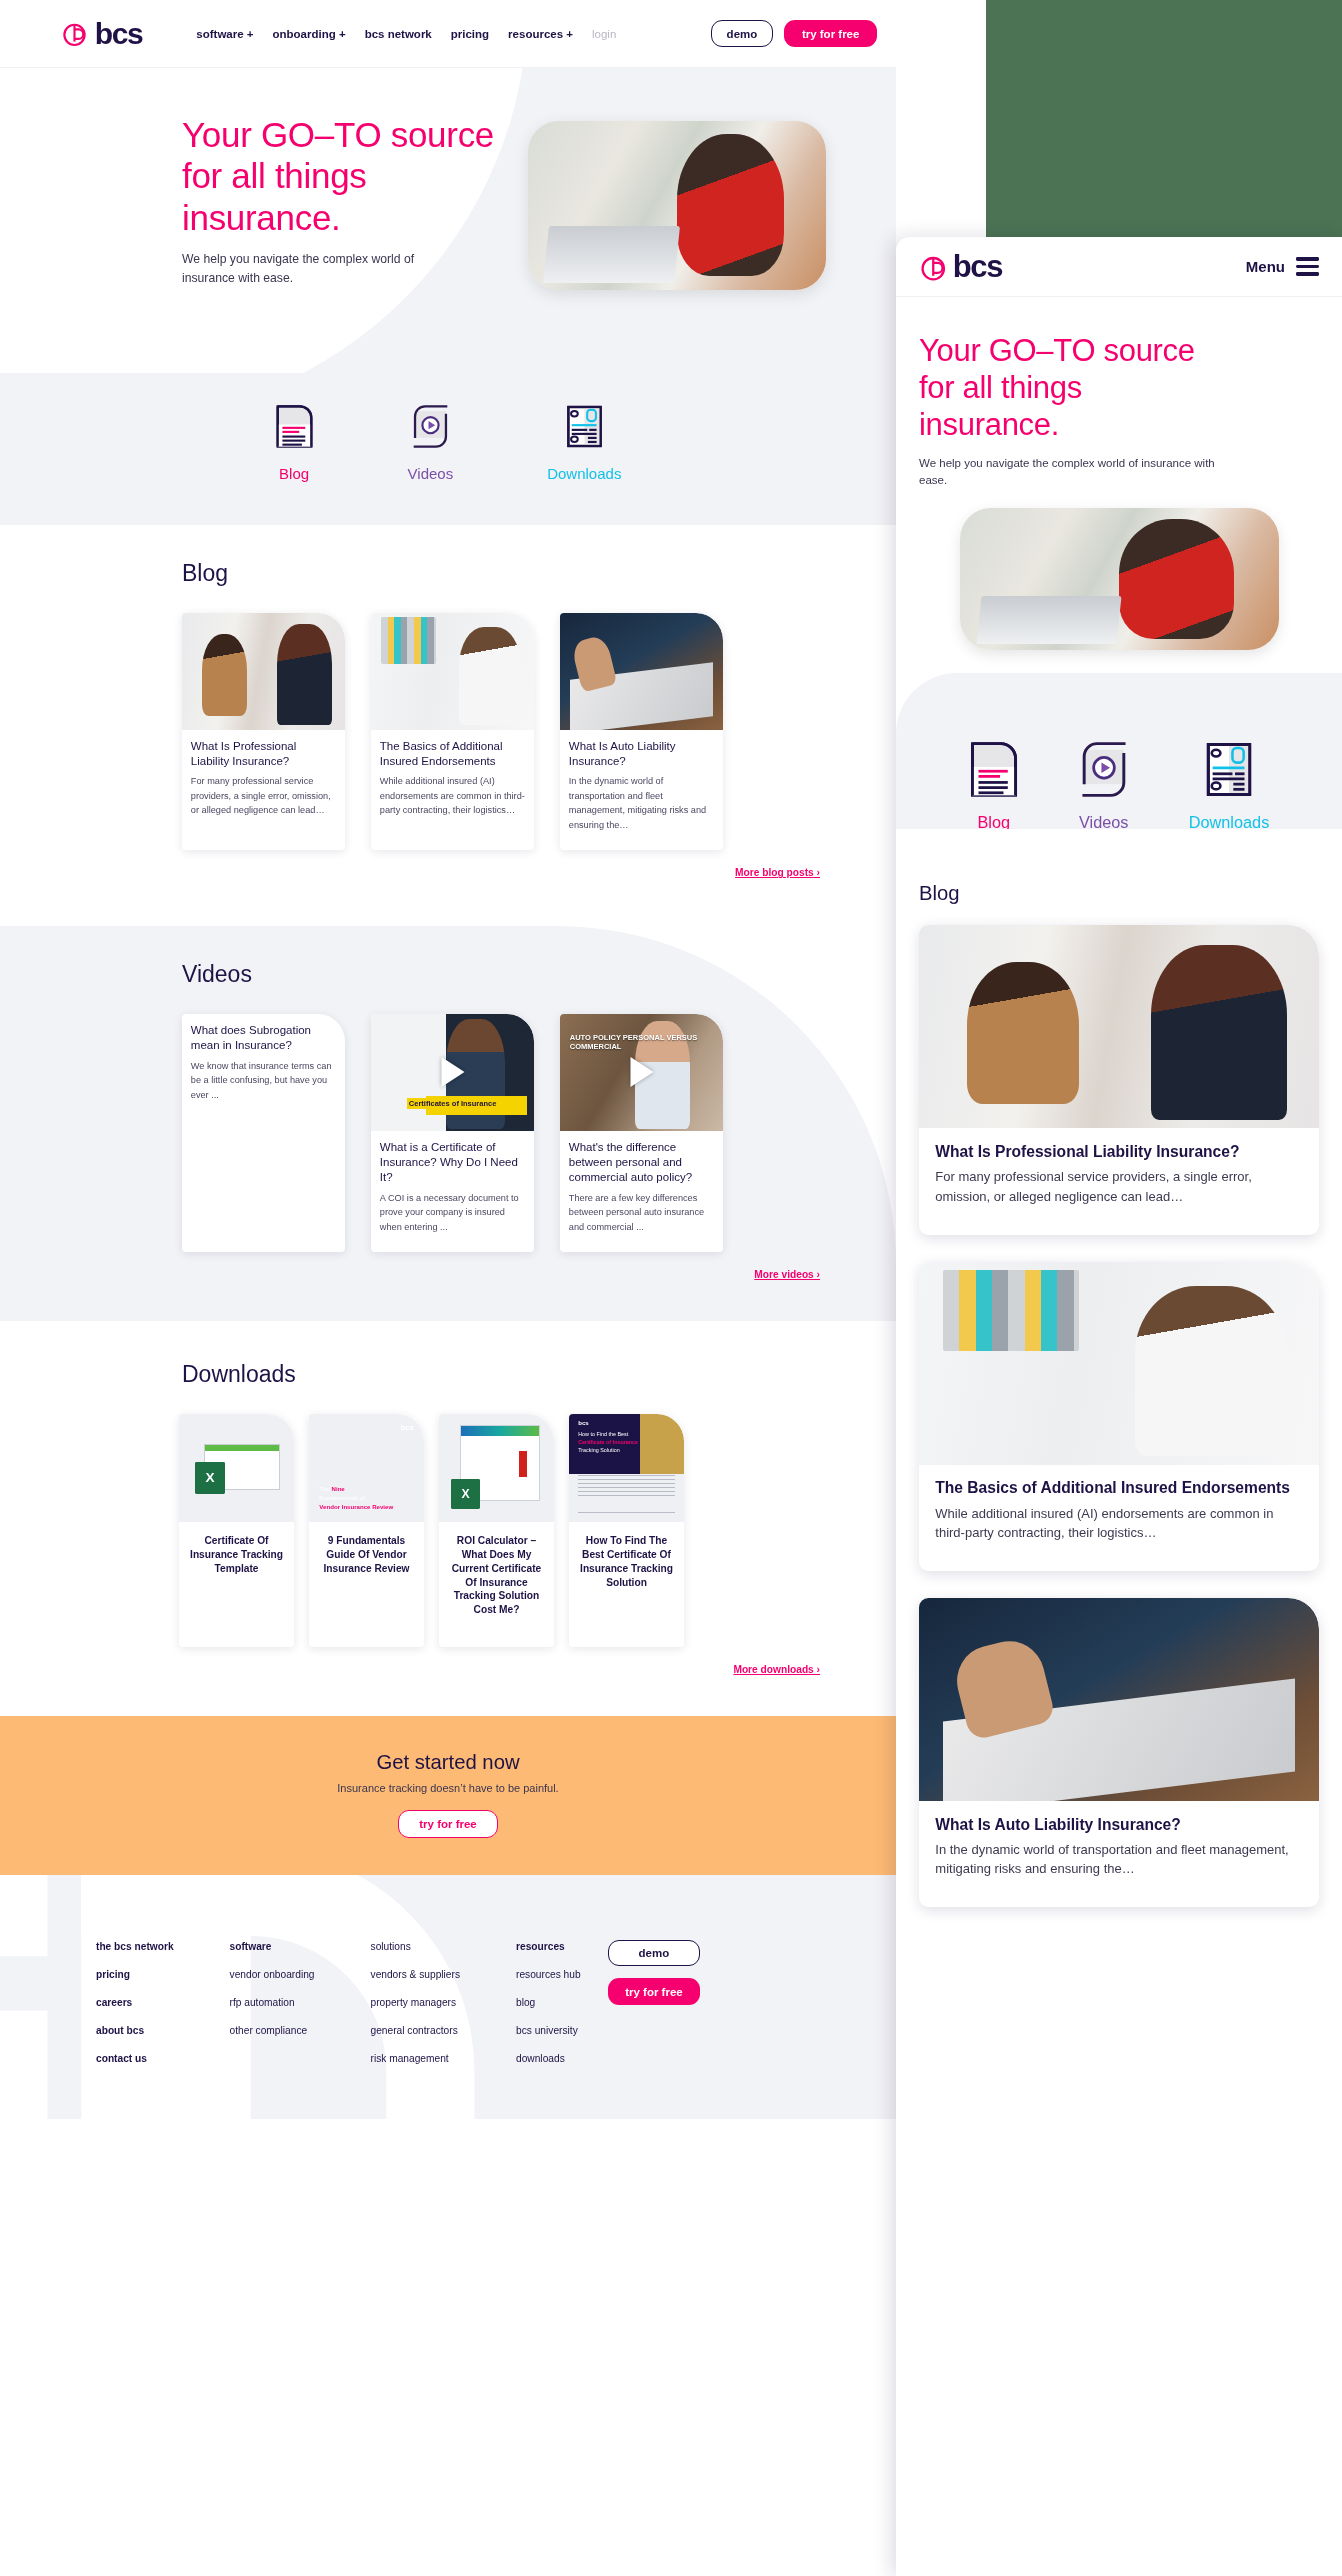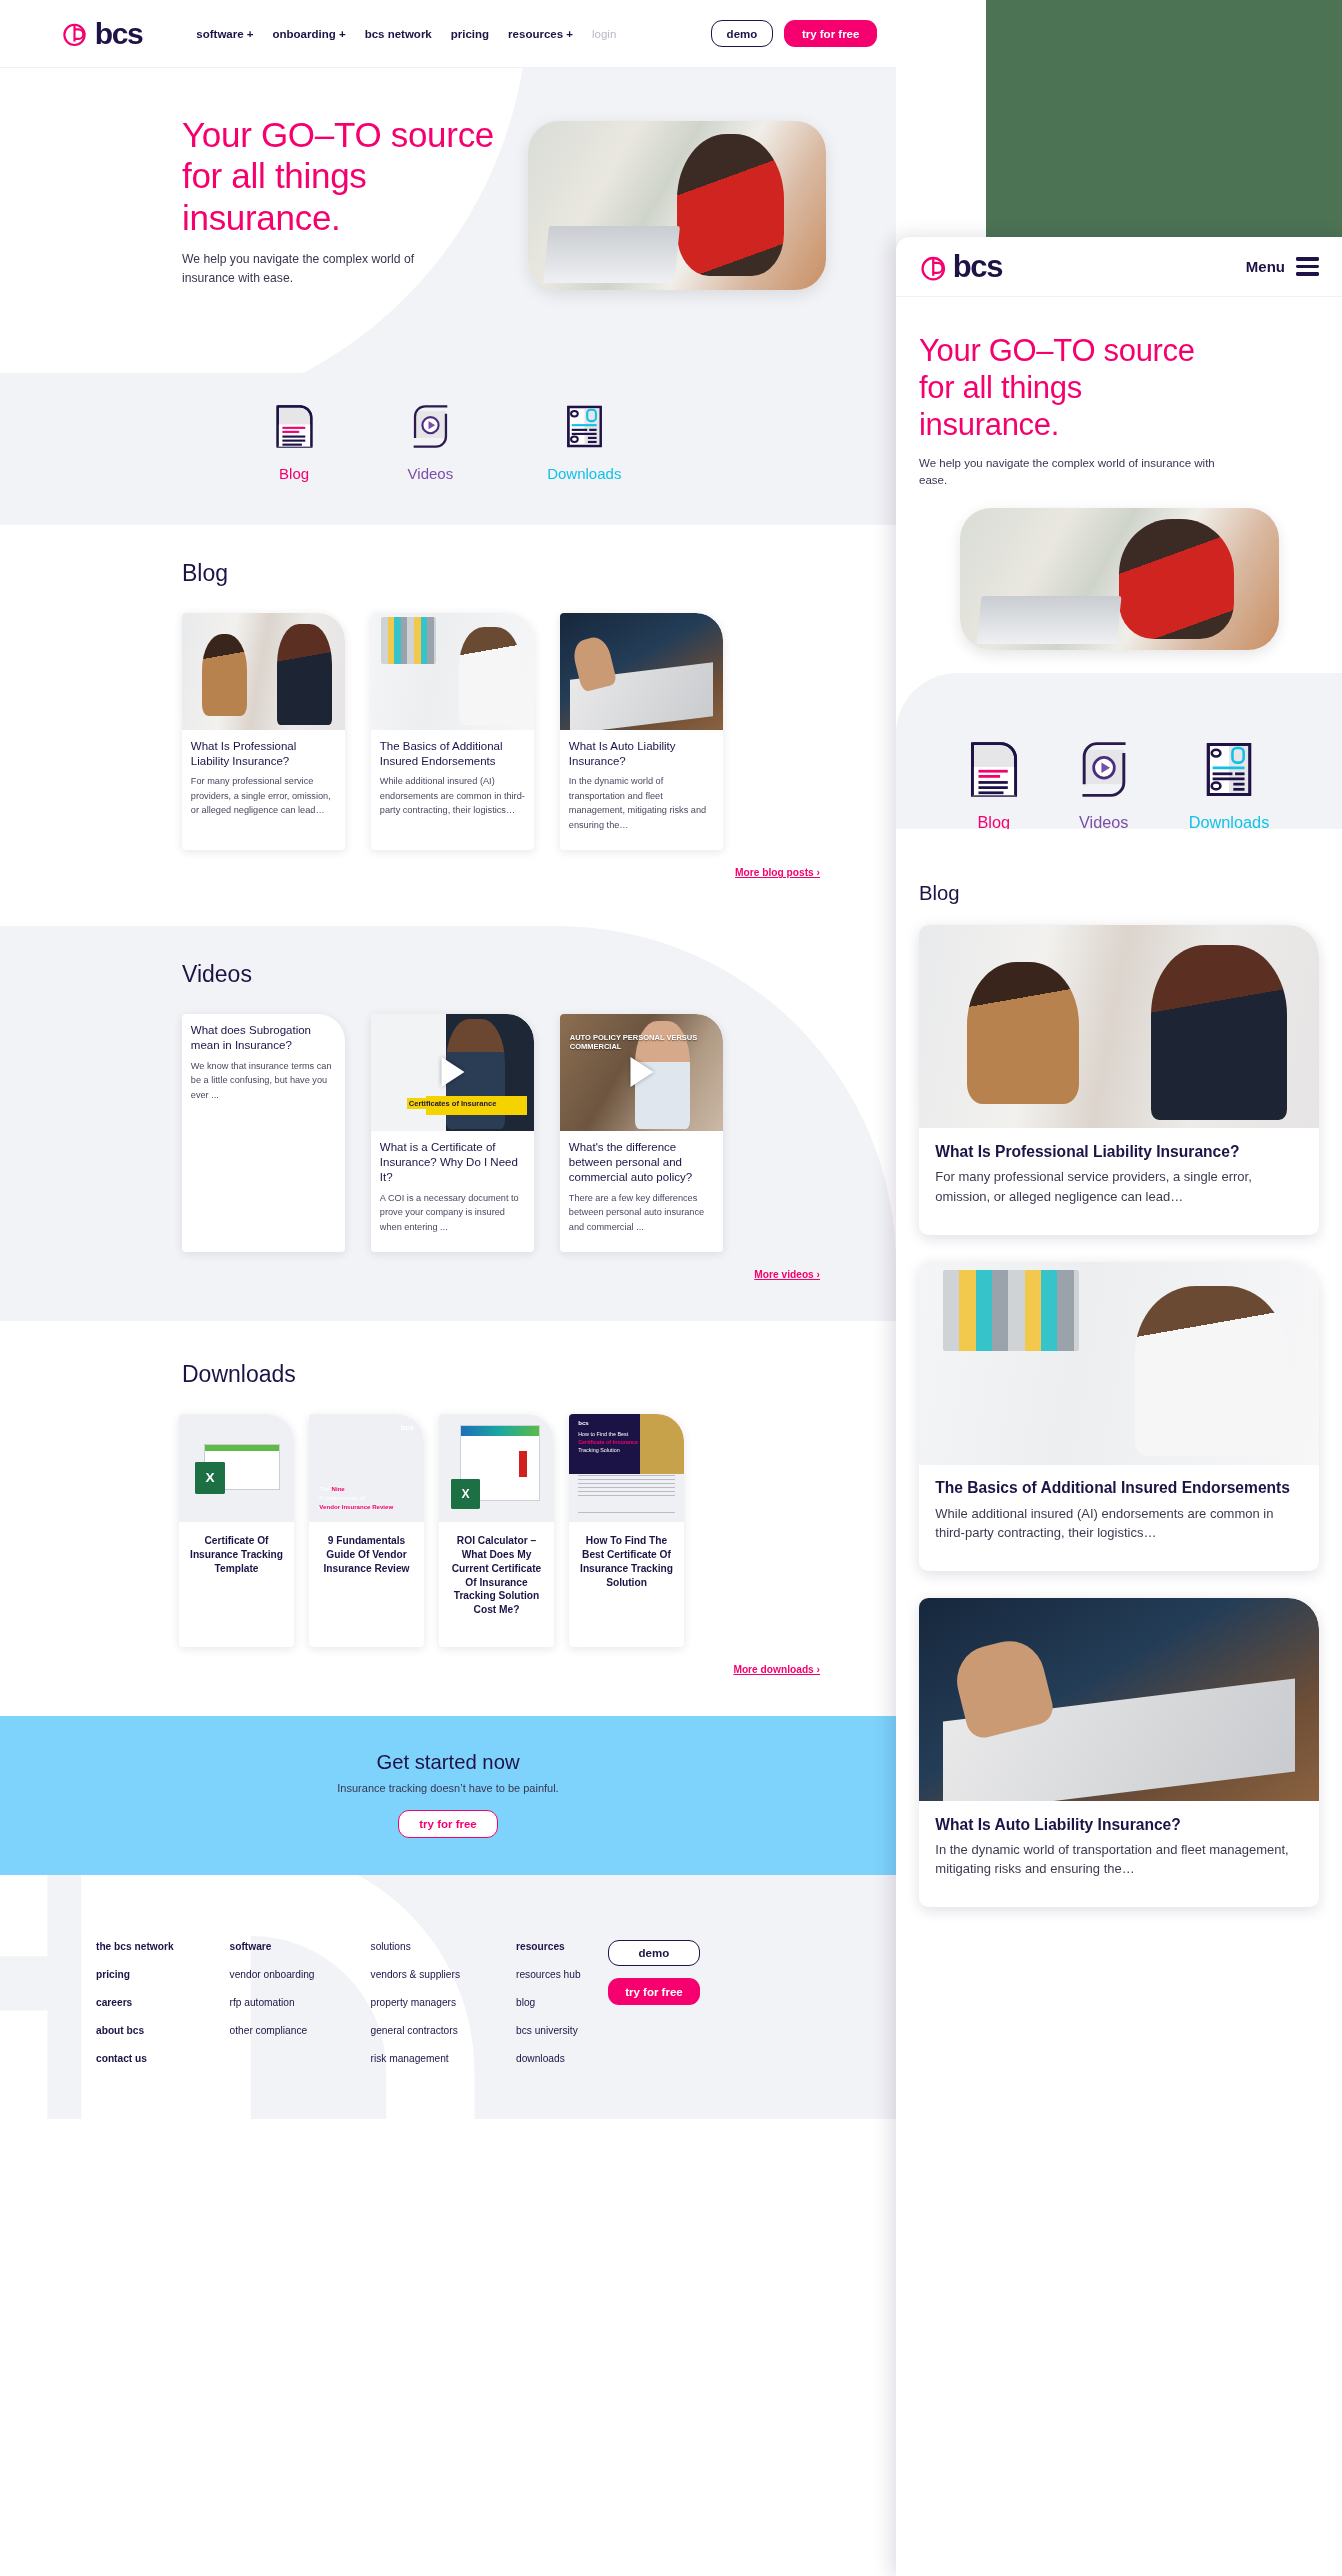--- a/index.html
+++ b/index.html
@@ -60,21 +60,21 @@
 
   
   .dl-cards { display:flex; gap:15px; padding-left:179px; }
   .dl-card { width:115px; background:#fff; border-radius:4.1px 27px 4.1px 4.1px; overflow:hidden;
              box-shadow:0 2px 9.5px rgba(20,10,60,.10); }
   .dl-card .cover { height:108px; background:#eef0f4; border-radius:0 27px 0 0; position:relative; overflow:hidden;}
   .dl-card .cap { padding:12.2px 8.1px 30px; text-align:center; font-size:10.2px; line-height:1.35;
                   font-weight:700; color:#1e1246; }
 
   
-  .getstarted { background:#7dd3fc; text-align:center; padding:35px 0 37px; }
+  .getstarted { background:#fdba74; text-align:center; padding:35px 0 37px; }
   .getstarted h2 { font-size:20.3px; font-weight:400; color:#1e1246; }
   .getstarted p { margin-top:8.1px; font-size:11px; color:#3a3550; }
   .getstarted .cta { display:inline-block; margin-top:16.3px; border:1.7px solid #f5006e; color:#f5006e;
                      border-radius:11px; padding:6.8px 20.3px; font-size:11.5px; font-weight:700; background:#fff; }
 
   
   .dfooter { position:relative; background:#d946ef; height:244px; overflow:hidden; }
   .fw-mask { position:absolute; inset:0; }
   .fcols { position:relative; z-index:3; display:flex; gap:56px; padding:66px 0 0 96px; }
   .fcol { display:flex; flex-direction:column; gap:17px; font-size:10.2px; }

